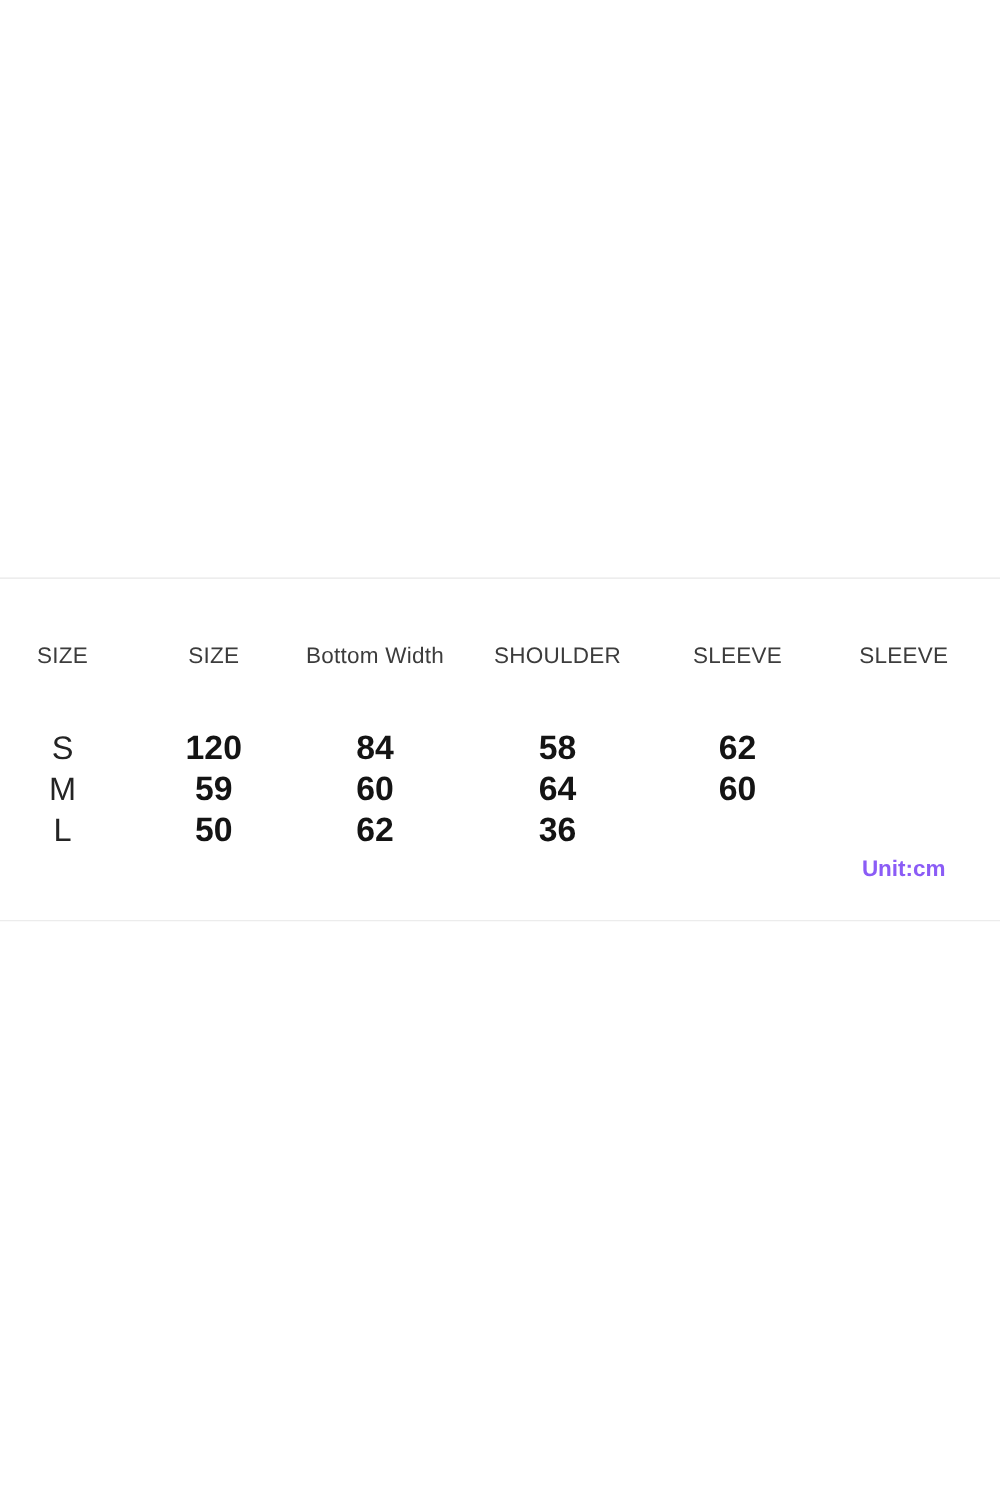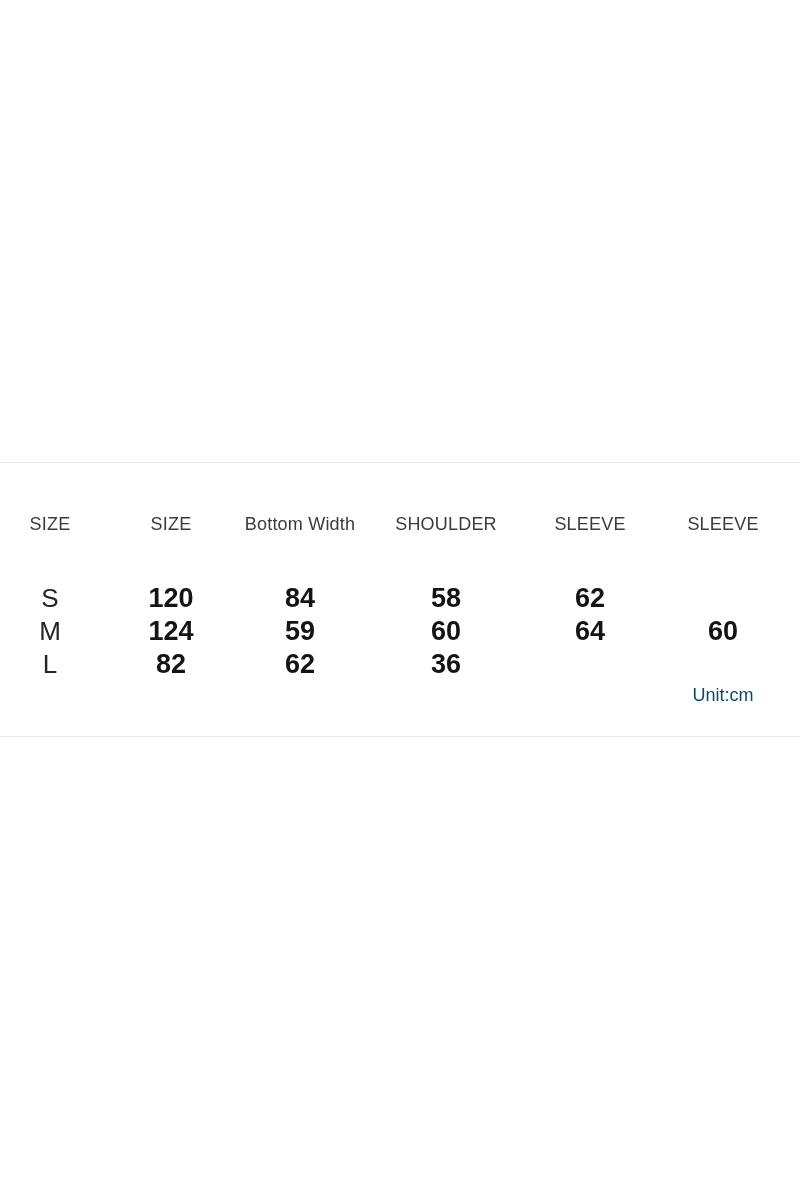--- a/index.html
+++ b/index.html
@@ -50,22 +50,22 @@
     font-weight: 700;
     color: #141414;
     text-align: center;
   }
   .unit-row {
     margin-top: 4px;
   }
   .unit-row .cell {
     font-size: 18px;
     line-height: 20px;
-    color: #0c4a6e;
-    font-weight: 400;
+    color: #8b5cf6;
+    font-weight: 700;
   }
 </style>
 </head>
 <body>
 
 <div class="page">
   <div class="spacer-top"></div>
 
   <div class="size-chart">
 
@@ -83,30 +83,29 @@
       <div class="grid-row data-row">
         <div class="cell size-label">S</div>
         <div class="cell value">120</div>
         <div class="cell value">84</div>
         <div class="cell value">58</div>
         <div class="cell value">62</div>
       </div>
 
       <div class="grid-row data-row">
         <div class="cell size-label">M</div>
-        <div class="cell value">124</div>
         <div class="cell value">59</div>
         <div class="cell value">60</div>
         <div class="cell value">64</div>
         <div class="cell value">60</div>
       </div>
 
       <div class="grid-row data-row">
         <div class="cell size-label">L</div>
-        <div class="cell value">82</div>
+        <div class="cell value">50</div>
         <div class="cell value">62</div>
         <div class="cell value">36</div>
       </div>
 
     </div>
 
     <div class="grid-row unit-row">
       <div class="cell"></div>
       <div class="cell"></div>
       <div class="cell"></div>

